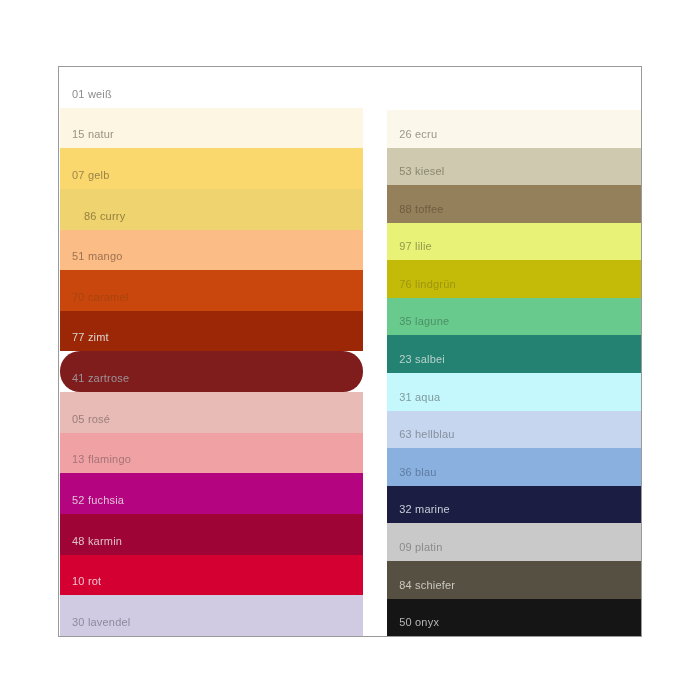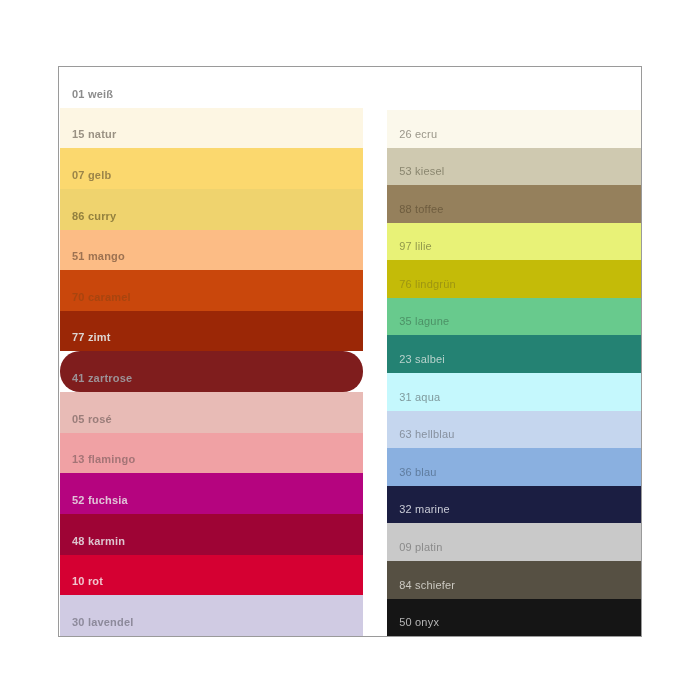--- a/index.html
+++ b/index.html
@@ -26,21 +26,20 @@
     flex-direction: row;
   }
   .swatch-column {
     display: flex;
     flex-direction: column;
     box-sizing: border-box;
   }
   #column-left {
     width: 331px;
     margin-left: 1px;
-    font-weight: bold;
   }
   #column-gap {
     width: 26px;
     background: #ffffff;
   }
   #column-right {
     width: 277px;
     margin-top: 43px;
   }
   .swatch {
@@ -68,21 +67,21 @@
       <div class="swatch" style="background: rgb(255, 255, 255);">
         <span class="swatch-label" style="color: rgb(140, 140, 140);">01 weiß</span>
       </div>
       <div class="swatch" style="background: rgb(253, 246, 227);">
         <span class="swatch-label" style="color: rgb(154, 145, 131);">15 natur</span>
       </div>
       <div class="swatch" style="background: rgb(251, 216, 110);">
         <span class="swatch-label" style="color: rgb(155, 132, 73);">07 gelb</span>
       </div>
       <div class="swatch" style="background: rgb(239, 211, 110);">
-        <span class="swatch-label" style="color: rgb(147, 129, 63);">86 curry</span>
+        <span class="swatch-label" style="color: rgb(147, 129, 63); margin-left: 12px;">86 curry</span>
       </div>
       <div class="swatch" style="background: rgb(252, 188, 133);">
         <span class="swatch-label" style="color: rgb(157, 114, 81);">51 mango</span>
       </div>
       <div class="swatch" style="background: rgb(201, 71, 12);">
         <span class="swatch-label" style="color: rgb(168, 69, 15);">70 caramel</span>
       </div>
       <div class="swatch" style="background: rgb(155, 39, 6);">
         <span class="swatch-label" style="color: rgb(221, 214, 210);">77 zimt</span>
       </div>

